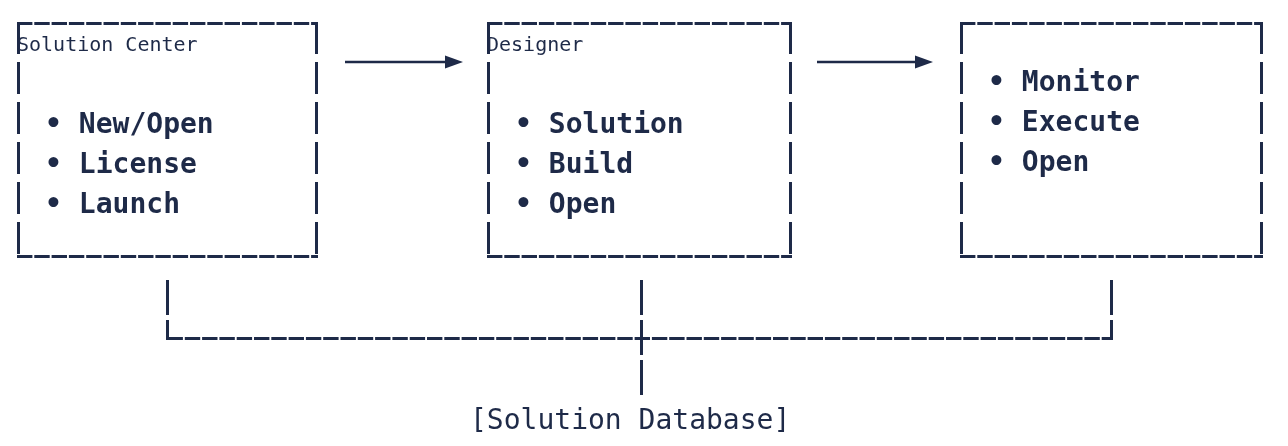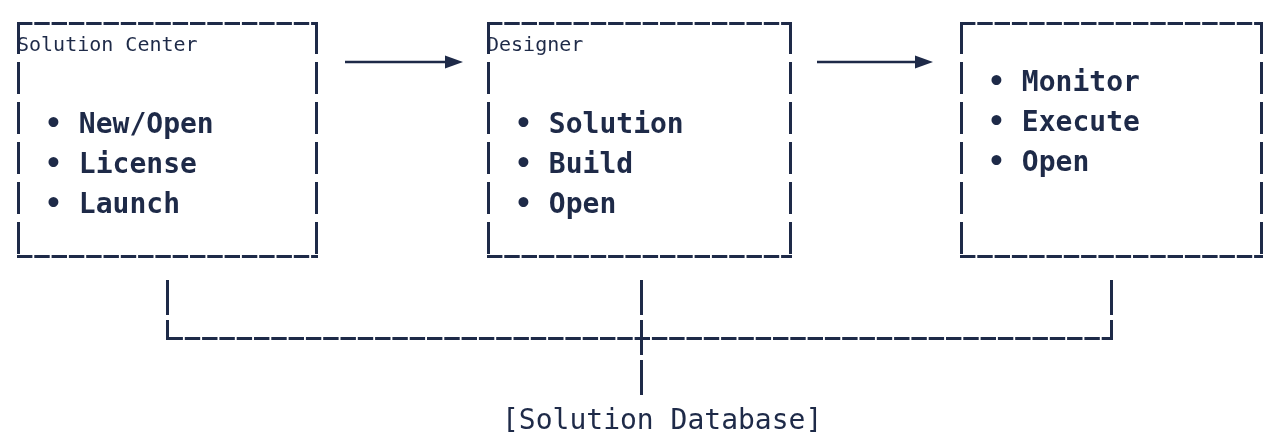--- a/index.html
+++ b/index.html
@@ -38,21 +38,21 @@
     font-size: 28px;
     line-height: 40px;
     padding-left: 28px;
     white-space: pre;
     font-weight: bold;
   }
   .bullet { display: inline-block; margin-right: 17px; }
 
   .db-label {
     position: absolute;
-    left: 502px;
+    left: 470px;
     top: 400px;
     font-size: 28px;
     line-height: 40px;
     white-space: nowrap;
   }
 </style>
 </head>
 <body>
 
 <div class="diagram">

